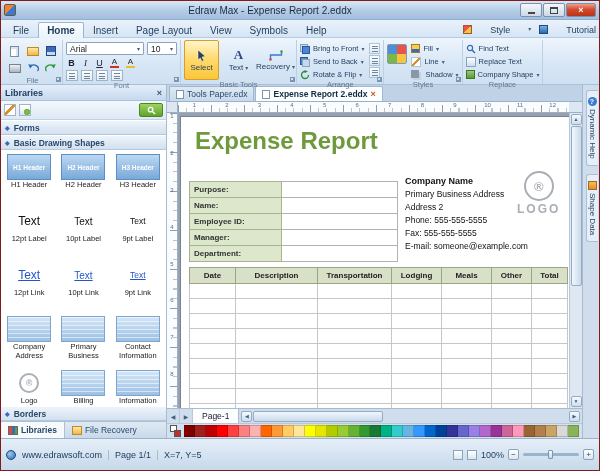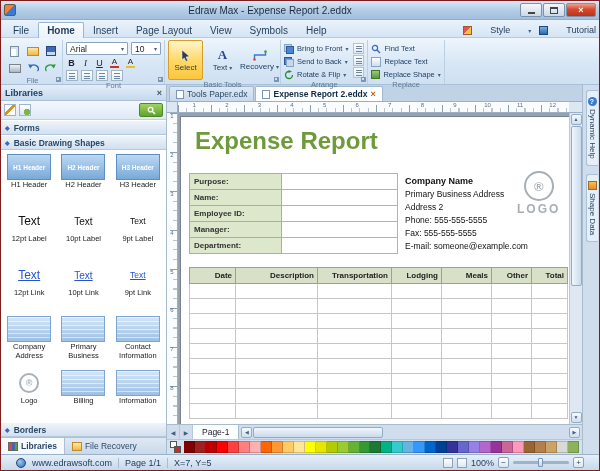--- a/index.html
+++ b/index.html
@@ -15,40 +15,40 @@
 .wbtn{width:22px;height:14px;border:1px solid #7a93ad;border-radius:2px;background:linear-gradient(#f4f8fc,#cdd9e6);display:flex;align-items:center;justify-content:center;color:#333;font-size:9px;line-height:1}
 .wbtn .min-g{width:7px;height:2px;background:#444;margin-top:5px}
 .wbtn .max-g{width:8px;height:7px;border:1px solid #444;border-top-width:2px}
 .wbtn.close{width:30px;background:linear-gradient(#f0a08c,#d6492f 45%,#b83518);color:#fff;font-weight:bold}
 
 
 .menubar{height:18px;display:flex;align-items:flex-end;padding:0 3px;background:linear-gradient(#eaf2fb,#d5e5f5);border-bottom:1px solid #b4cbe2}
 .mtab{padding:2px 8px 2px;font-size:10px;color:#1f3b57;border:1px solid transparent;border-bottom:none;border-radius:2px 2px 0 0;margin-bottom:-1px}
 .mtab.active{background:linear-gradient(#fbfdff,#e9f2fb);border-color:#9ab6d2;font-weight:bold}
 .mright{margin-left:auto;display:flex;align-items:center;gap:8px;font-size:9px;color:#1f3b57;padding-bottom:2px}
-.mr-item{display:flex;align-items:center;gap:18px}
+.mr-item{display:flex;gap:18px}
 .style-ic{width:9px;height:9px;background:linear-gradient(135deg,#e8534d 50%,#f6c344 50%);border:1px solid #a05a2a}
 .tut-ic{width:9px;height:9px;background:linear-gradient(#7ab0e4,#2a6ab0);border:1px solid #1a4a80}
 .dd{font-size:6px;color:#44617e}
 
 
 .ribbon{height:47px;display:flex;padding:2px 2px 0;background:linear-gradient(#eef5fc,#d8e7f6 55%,#cfe0f2);border-bottom:1px solid #a9c0d8}
 .rg{display:flex;flex-direction:column;border-right:1px solid #bcd0e4;padding:0 3px;position:relative}
 .rg-body{flex:1;display:flex;align-items:flex-start;gap:2px}
 .rg-label{height:10px;font-size:7.5px;color:#5f7a95;text-align:center;line-height:10px}
 .dlg{position:absolute;right:1px;bottom:2px;width:5px;height:5px;border:1px solid #7a96b2;border-right-width:2px;border-bottom-width:2px}
 .fgrid{display:grid;grid-template-columns:repeat(3,17px);grid-auto-rows:16px;gap:1px;padding-top:3px}
 .fi{display:flex;align-items:center;justify-content:center}
 .ic-doc{width:9px;height:11px;background:#fff;border:1px solid #7a8ea2;box-shadow:inset -2px 2px #d8e4f0}
 .ic-folder{width:12px;height:9px;background:linear-gradient(#ffe9a0,#f0b84a);border:1px solid #c08a28}
 .ic-save{width:10px;height:10px;background:#3a6ab8;border:1px solid #24487e;box-shadow:inset 0 -3px #c8d8ee}
 .ic-print{width:12px;height:9px;background:linear-gradient(#eef2f6,#aab6c2);border:1px solid #78828c}
 .fcol{display:flex;flex-direction:column;gap:1px;padding-top:2px}
 .combo{display:flex;align-items:center;justify-content:space-between;background:#fff;border:1px solid #8aa4be;height:13px;font-size:8.5px;padding:0 3px;border-radius:1px;gap:2px}
-.w56{width:62px}.w28{width:30px}
+.w56{width:78px}.w28{width:30px}
 .frow{display:flex;gap:3px;align-items:center}
 .fbtn{min-width:11px;height:12px;display:flex;align-items:center;justify-content:center;font-size:9px;color:#223;border:1px solid transparent}
 .fbtn.b{font-weight:bold}
 .fbtn.i{font-style:italic;font-family:"Liberation Serif",serif}
 .fbtn.u{text-decoration:underline}
 .cbtn{width:13px;height:13px;display:flex;flex-direction:column;align-items:center;justify-content:center;font-size:8px;line-height:8px}
 .cbtn .bar{width:9px;height:2px}
 .bar.red{background:#d03020}.bar.yel{background:#e8c020}
 .fico{width:12px;height:11px;border:1px solid #a0b4c8;background:linear-gradient(#fff,#e4edf5)}
 .fico::before{content:"";display:block;margin:2px 2px;height:6px;background:repeating-linear-gradient(#6a86a2 0 1px,transparent 1px 2.6px)}
@@ -121,31 +121,31 @@
 .canvasbody{flex:1;display:flex;min-height:0}
 .vruler{width:11px;position:relative;background:
  repeating-linear-gradient(#8aa0b6 0 1px,transparent 1px 39px) right top/7px 100% no-repeat padding-box,
  repeating-linear-gradient(#b8c6d4 0 1px,transparent 1px 9.75px) right top/4px 100% no-repeat padding-box,#fbfcfe;
  border-right:1px solid #9ab0c6;flex:none}
 .vnums{position:absolute;inset:0;display:flex;flex-direction:column}
 .vnums span{flex:1;font-size:6px;color:#5a7088;text-align:center}
 .pagewrap{flex:1;position:relative;background:#97a2ae;overflow:hidden}
 .page{position:absolute;left:2px;top:3px;right:0;bottom:0;background:#fff;border:1px solid #78828e;border-right:none;border-bottom:none}
 .page-title{position:absolute;left:14px;top:10px;font-size:24px;font-weight:bold;color:#6f9a3c}
-.info{position:absolute;left:8px;top:56px;border-collapse:collapse}
+.info{position:absolute;left:8px;top:64px;border-collapse:collapse}
 .info td{height:16px}
 .info .l{width:92px;background:#dde7cb;border:1px solid #a8b490;font-size:8px;font-weight:bold;color:#333;padding:0 4px}
 .info .v{width:116px;background:#fff;border:1px solid #b2b2b2}
 .comp{position:absolute;left:224px;top:58px;font-size:8.5px;line-height:13px;color:#111}
 .comp .nm{font-weight:bold;font-size:9px}
 .logo{position:absolute;left:336px;top:54px;text-align:center}
 .logo .circ{width:30px;height:30px;border:2.5px solid #a8aeb4;border-radius:50%;margin:0 auto;display:flex;align-items:center;justify-content:center;font-size:13px;font-weight:bold;color:#a8aeb4}
 .logo .lt{font-size:12px;font-weight:bold;letter-spacing:2px;color:#a8aeb4;margin-top:1px}
 .exp{position:absolute;left:8px;top:150px;border-collapse:collapse;table-layout:fixed}
-.exp th{height:16px;background:#d9e0c8;border:1px solid #9aa585;font-size:8px;text-align:right;padding:0 3px;color:#222;font-weight:bold;overflow:hidden;white-space:nowrap}
+.exp th{height:16px;background:#d9e0c8;border:1px solid #9aa585;font-size:8px;text-align:center;padding:0 3px;color:#222;font-weight:bold;overflow:hidden;white-space:nowrap}
 .exp td{height:15px;background:#fff;border:1px solid #c6c6c6}
 .vscroll{width:13px;background:#dfe8f2;border-left:1px solid #b8c8da;display:flex;flex-direction:column;align-items:center;padding:1px;flex:none}
 .sbtn{width:11px;height:11px;flex:none;background:linear-gradient(#f6fafd,#cfdeed);border:1px solid #93acc6;border-radius:2px;font-size:5px;line-height:9px;text-align:center;color:#44607c}
 .vthumb{width:11px;height:160px;margin-top:1px;background:linear-gradient(90deg,#f2f7fc,#c9daec);border:1px solid #93acc6;border-radius:2px}
 .pagebar{height:15px;display:flex;align-items:stretch;background:#cfdded;border-top:1px solid #a8bccd;font-size:8px}
 .pnav{width:13px;display:flex;align-items:center;justify-content:center;border-right:1px solid #b8c8da;color:#44607c;font-size:6px}
 .ptab{display:flex;align-items:center;padding:0 9px;background:#fdfeff;border-right:1px solid #a8bccd;font-size:8.5px;color:#223}
 .hscroll{flex:1;display:flex;align-items:center;padding:1px 2px;gap:1px}
 .hthumb{height:11px;width:130px;background:linear-gradient(#f2f7fc,#c9daec);border:1px solid #93acc6;border-radius:2px}
 .palette{height:15px;display:flex;align-items:center;background:#d3e0ee;border-top:1px solid #b8c8da;padding:0 3px}
@@ -155,21 +155,21 @@
 .dual .db{right:0;bottom:0;background:#c03030}
 .sw{flex:1;height:12px;border:1px solid rgba(0,0,0,.18);border-left:none}
 
 
 .rstrip{width:17px;background:#cfdded;border-left:1px solid #a8bccd;display:flex;flex-direction:column;align-items:center;padding-top:5px;gap:8px;flex:none}
 .vtab{writing-mode:vertical-rl;display:flex;align-items:center;gap:3px;background:#e6eef8;border:1px solid #a8c0d8;border-right:none;border-radius:3px 0 0 3px;padding:6px 1px;font-size:8px;color:#2a4664;margin-right:-1px}
 .hic{writing-mode:horizontal-tb;width:9px;height:9px;border-radius:50%;background:#3a7ad0;color:#fff;font-size:7px;line-height:9px;text-align:center;font-weight:bold}
 .sdic{writing-mode:horizontal-tb;width:9px;height:9px;background:linear-gradient(#f6c344,#e8883a);border:1px solid #a06a20}
 
 
-.status{height:16px;display:flex;align-items:center;gap:6px;padding:0 15px;background:linear-gradient(#e6eff9,#c6d8ea);border-top:1px solid #9ab2ca;font-size:9px;color:#1a3a5c}
+.status{height:32px;display:flex;align-items:center;gap:6px;padding:0 5px;background:linear-gradient(#e6eff9,#c6d8ea);border-top:1px solid #9ab2ca;font-size:9px;color:#1a3a5c}
 .globe{width:10px;height:10px;border-radius:50%;background:radial-gradient(circle at 35% 35%,#9ec8f0,#2a6ab0);border:1px solid #1a4a80}
 .sep{width:1px;height:10px;background:#a8bccd}
 .zcluster{margin-left:auto;display:flex;align-items:center;gap:4px}
 .vic{width:10px;height:10px;border:1px solid #8aa2ba;background:linear-gradient(#fff,#dce6f0)}
 .zbtn{width:11px;height:11px;border:1px solid #8aa2ba;border-radius:2px;background:linear-gradient(#fff,#dce6f0);font-size:8px;line-height:9px;text-align:center;color:#2a4664}
 .track{width:56px;height:3px;background:#9ab4cc;border-radius:2px;position:relative}
 .thumb{position:absolute;left:45%;top:-3px;width:5px;height:9px;background:linear-gradient(#f8fbfe,#c8d8e8);border:1px solid #7a96b2;border-radius:1px}
 </style>
 </head>
 <body>
@@ -342,38 +342,62 @@
         <div class="mi-col">
           <i class="mi"></i>
           <i class="mi"></i>
           <i class="mi"></i>
         </div>
       </div>
       <div class="rg-label">Arrange</div>
       <i class="dlg"></i>
     </div>
 
+    <div class="rg">
+      <div class="rg-body">
+        <div class="theme"></div>
+        <div class="sty-col">
+          <div class="arr-btn">
+              <i class="ic-fill"></i>
+              <span>Fill</span>
+              <span class="dd">▾</span>
+            </div>
+          <div class="arr-btn">
+              <i class="ic-line"></i>
+              <span>Line</span>
+              <span class="dd">▾</span>
+            </div>
+          <div class="arr-btn">
+              <i class="ic-shadow"></i>
+              <span>Shadow</span>
+              <span class="dd">▾</span>
+            </div>
+        </div>
+      </div>
+      <div class="rg-label">Styles</div>
+      <i class="dlg"></i>
+    </div>
 
     <div class="rg">
       <div class="rg-body">
         <div class="rep-col">
           <div class="arr-btn">
               <svg width="10" height="10" viewBox="0 0 10 10">
                 <circle cx="4" cy="4" r="2.6" fill="none" stroke="#3a6ab8" stroke-width="1.2"></circle>
                 <line x1="6" y1="6" x2="9" y2="9" stroke="#3a6ab8" stroke-width="1.4"></line>
               </svg>
               <span>Find Text</span>
             </div>
           <div class="arr-btn">
               <i class="ic-reptxt"></i>
               <span>Replace Text</span>
             </div>
           <div class="arr-btn">
               <i class="ic-repshape"></i>
-              <span>Replace Shape</span>
+              <span>Company Shape</span>
               <span class="dd">▾</span>
             </div>
         </div>
       </div>
       <div class="rg-label">Replace</div>
     </div>
 
   </div>
 
   <div class="main">

